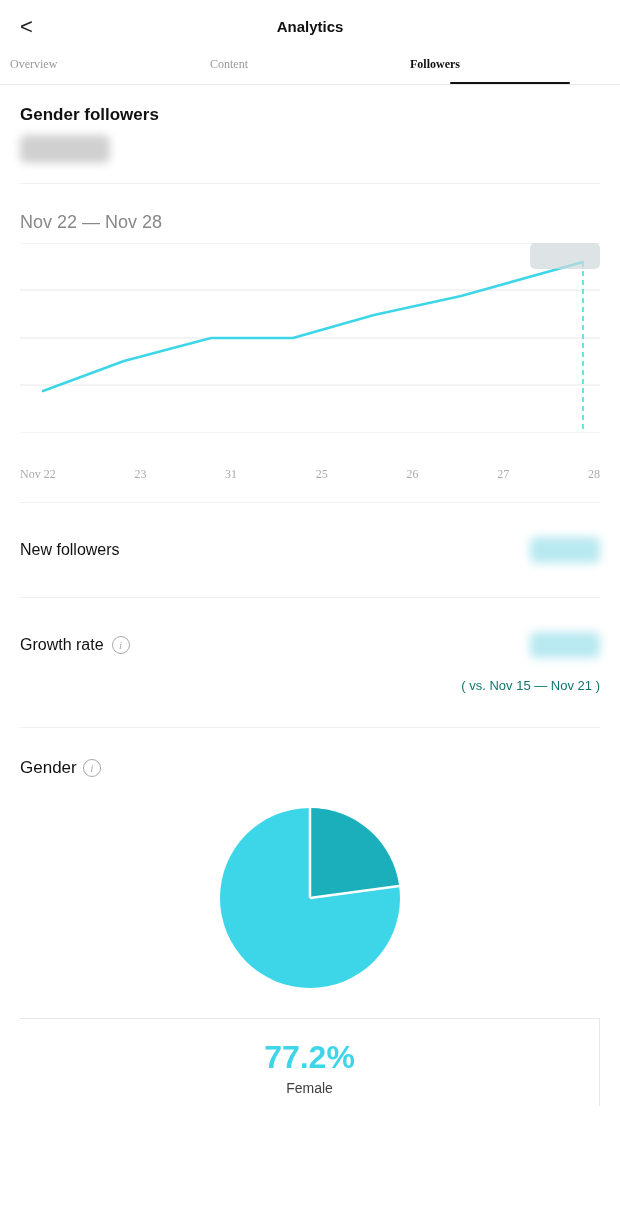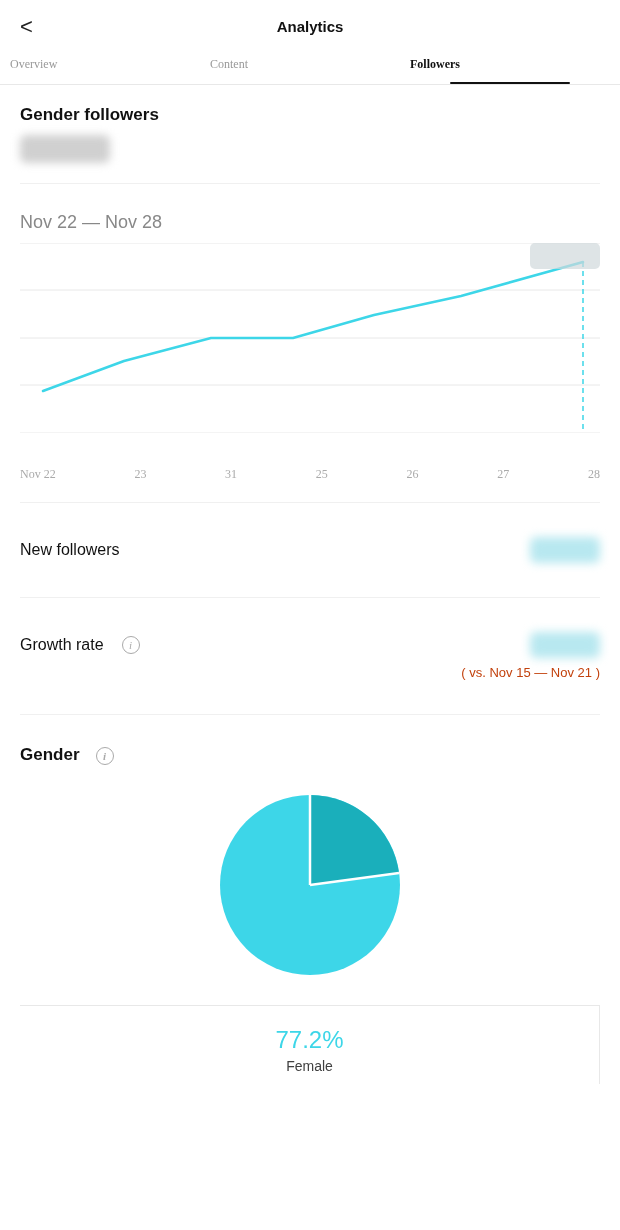--- a/index.html
+++ b/index.html
@@ -146,54 +146,54 @@
       padding: 14px 0;
     }
     .growth-top {
       display: flex;
       justify-content: space-between;
       align-items: center;
     }
     .growth-label {
       display: flex;
       align-items: flex-end;
-      gap: 18px;
+      gap: 8px;
       font-size: 16px;
       color: #111;
     }
     .info-icon {
       width: 18px;
       height: 18px;
       border-radius: 50%;
       border: 1.5px solid #aaa;
       color: #aaa;
       font-size: 11px;
       display: flex;
       align-items: center;
       justify-content: center;
       font-style: italic;
       font-family: serif;
     }
     .growth-vs {
       text-align: right;
       font-size: 13px;
-      color: #c2410c;
-      margin-top: 7px;
+      color: #0f766e;
+      margin-top: 20px;
     }
 
     
     .gender-section {
       padding-top: 10px;
     }
     .gender-label {
       display: flex;
-      align-items: flex-end;
-      gap: 16px;
+      align-items: center;
+      gap: 6px;
       font-size: 17px;
-      font-weight: 700;
+      font-weight: 400;
       color: #111;
       margin-bottom: 16px;
     }
 
     
     .pie-container {
       display: flex;
       justify-content: center;
       margin: 20px 0;
     }
@@ -206,22 +206,22 @@
     }
     .gender-stat {
       flex: 1;
       text-align: center;
       padding: 20px 0 10px;
     }
     .gender-stat:first-child {
       border-right: 1px solid #e8e8e8;
     }
     .gender-percent {
-      font-size: 24px;
-      font-weight: 400;
+      font-size: 32px;
+      font-weight: 700;
       color: #3dd6e8;
     }
     .gender-name {
       font-size: 14px;
       color: #404040;
       margin-top: 4px;
     }
   </style>
 </head>
 <body>

